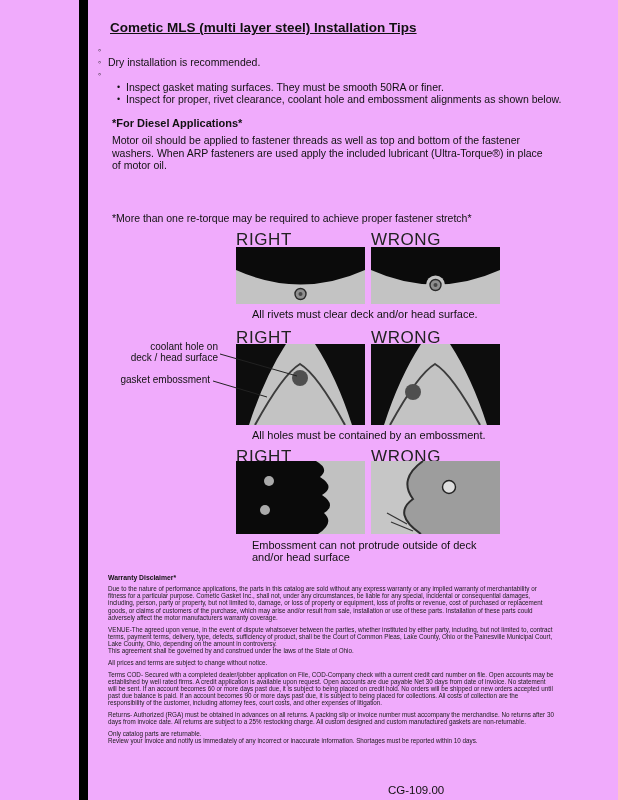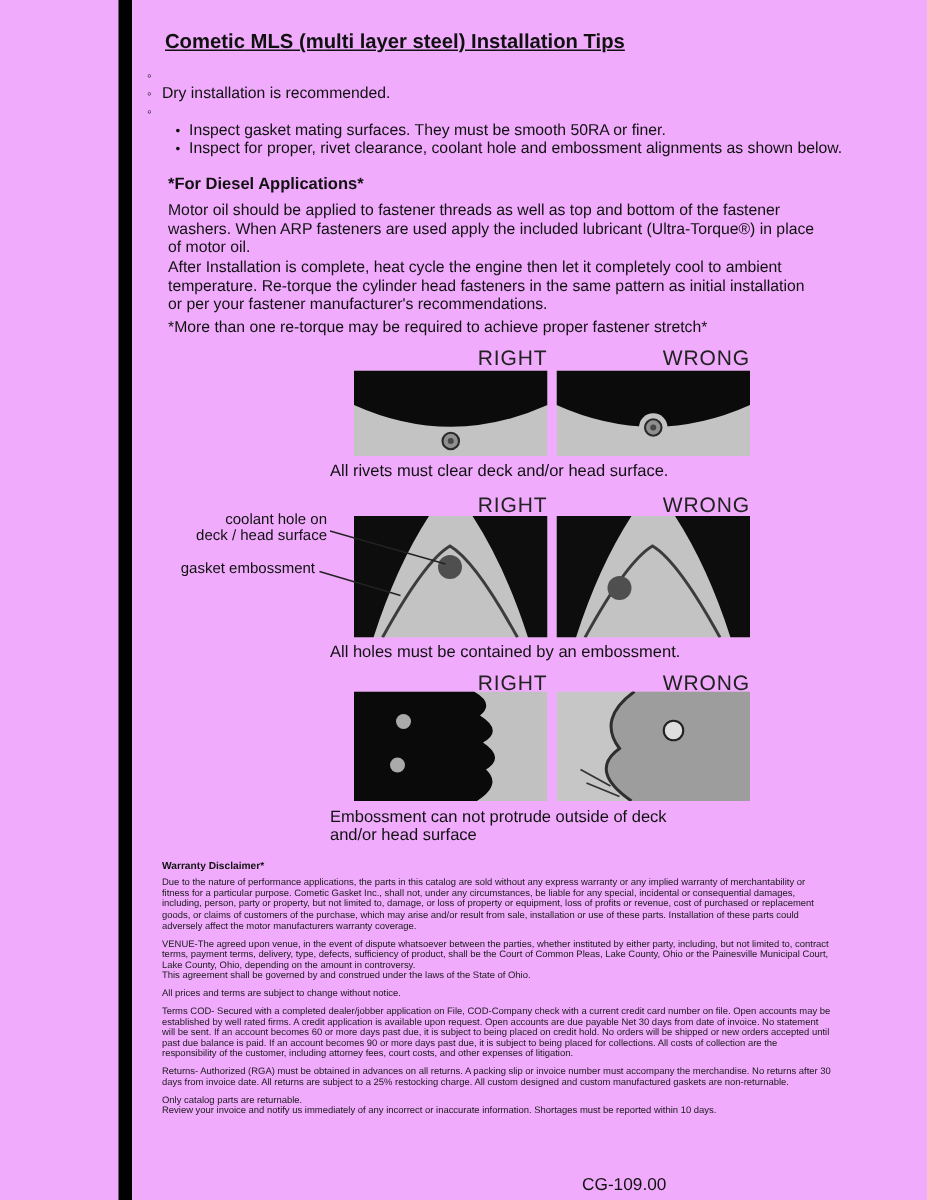--- a/index.html
+++ b/index.html
@@ -23,24 +23,24 @@
   .tips .m { width: 10px; font-size: 9px; line-height: 12.2px; }
   .tips .sub { padding-left: 19px; }
   .tips .m2 { width: 9px; font-size: 9px; line-height: 12.2px; }
 
   .diesel-h { left: 112px; top: 117px; font-size: 11px; font-weight: bold; }
   .para { left: 112px; width: 432px; font-size: 10.5px; line-height: 12.6px; }
   .p1 { top: 134px; }
   .p2 { top: 172px; }
   .note { top: 212px; left: 112px; width: 440px; font-size: 10.5px; }
 
-  .dg-head { width: 129px; text-align: right; font-size: 14px; letter-spacing: 0.6px; color: #222; }
+  .dg-head { width: 129px; text-align: left; font-size: 17px; letter-spacing: 0.6px; color: #222; }
   .h-l { left: 236px; } .h-r { left: 371px; }
   .panel { display: block; }
-  .cap { left: 220px; font-size: 11px; color: #111; }
+  .cap { left: 252px; font-size: 11px; color: #111; }
 
   .lbl { width: 102px; text-align: right; font-size: 10px; line-height: 11px; color: #111; }
   .lbl-coolant { left: 116px; top: 341px; }
   .lbl-emboss { left: 108px; top: 374px; }
 
   .leaders { left: 0; top: 0; pointer-events: none; }
 
   .warranty { left: 108px; top: 574px; width: 446px; }
   .warranty h4 { margin: 0 0 4px 0; font-size: 6.8px; font-weight: bold; }
   .warranty p { margin: 0 0 4.5px 0; font-size: 6.3px; line-height: 7.2px; white-space: pre-line; color: #1a1a1a; }
@@ -72,21 +72,20 @@
       <span>Inspect gasket mating surfaces.  They must be smooth 50RA or finer.</span>
     </div>
     <div class="row sub">
       <span class="m2">•</span>
       <span>Inspect for proper, rivet clearance, coolant hole and embossment alignments as shown below.</span>
     </div>
   </div>
 
   <div class="abs diesel-h">*For Diesel Applications*</div>
   <div class="abs para p1">Motor oil should be applied to fastener threads as well as top and bottom of the fastener washers. When ARP fasteners are used apply the included lubricant (Ultra-Torque®) in place of motor oil.</div>
-  <div class="abs para p2">After Installation is complete, heat cycle the engine then let it completely cool to ambient temperature. Re-torque the cylinder head fasteners in the same pattern as initial installation or per your fastener manufacturer's recommendations.</div>
   <div class="abs note">*More than one re-torque may be required to achieve proper fastener stretch*</div>
 
   <div class="abs dg-head h-l" style="top:230px">RIGHT</div>
   <div class="abs dg-head h-r" style="top:230px">WRONG</div>
 
   <svg class="abs panel" style="left:236px;top:247px" width="129" height="57" viewBox="0 0 129 57">
     <rect width="129" height="57" fill="#c3c3c3"></rect>
     <path d="M0,0 H129 V23 Q64.5,52 0,23 Z" fill="#0b0b0b"></path>
     <circle cx="64.5" cy="47" r="5.5" fill="#8f8f8f" stroke="#2a2a2a" stroke-width="1.4"></circle>
     <circle cx="64.5" cy="47" r="2" fill="#474747"></circle>

